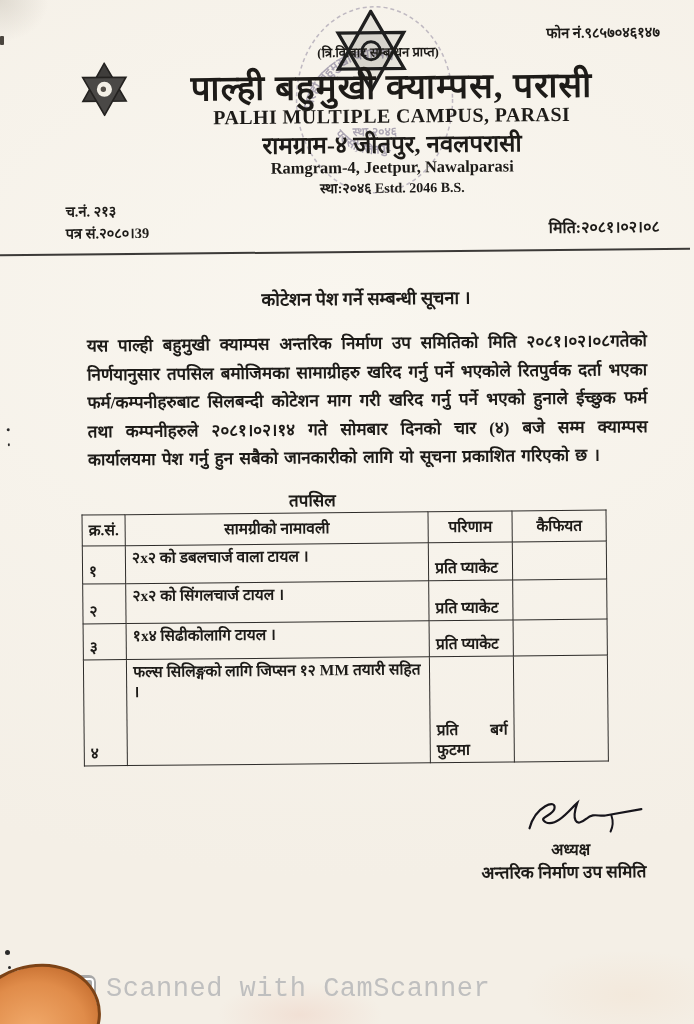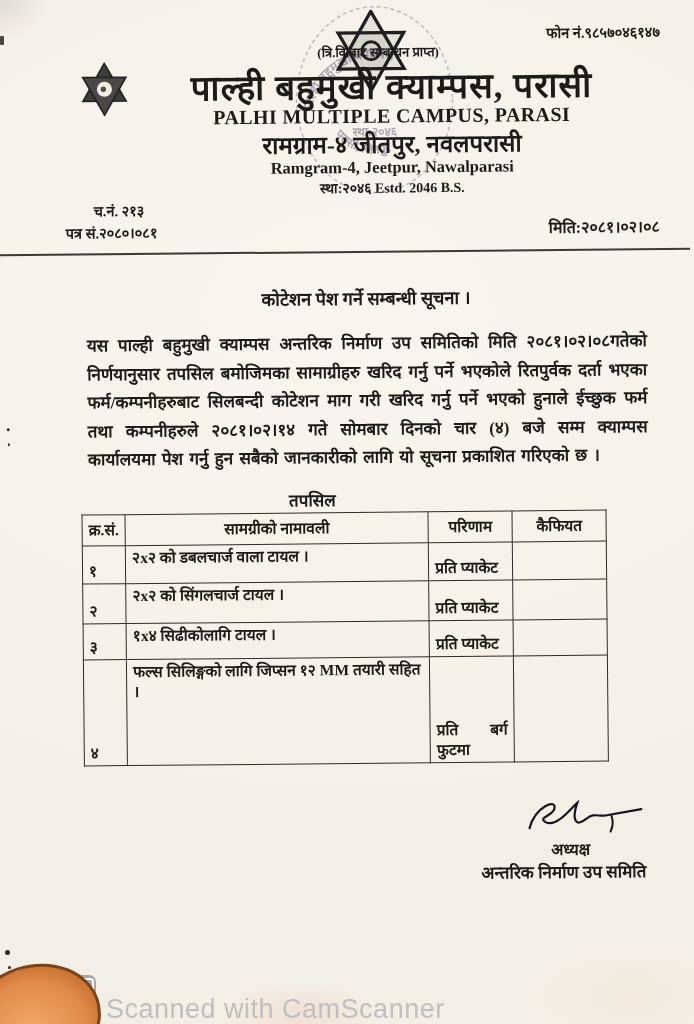--- a/index.html
+++ b/index.html
@@ -19,21 +19,21 @@
   .phone{top:24px;right:30px;font-size:14.5px;}
   .affil{top:43px;left:272px;width:220px;text-align:center;font-size:13px;}
   .stamp{left:288px;top:0px;pointer-events:none;}
   .star-center{left:332px;top:10px;}
   .star-left{left:80px;top:60px;}
   .h-np{top:62px;left:110px;right:14px;text-align:center;font-size:35px;letter-spacing:1px;}
   .h-en{top:105px;left:110px;right:14px;text-align:center;font-size:20px;letter-spacing:.4px;}
   .addr-np{top:127px;left:110px;right:14px;text-align:center;font-size:24px;}
   .addr-en{top:158px;left:110px;right:14px;text-align:center;font-size:16.5px;}
   .estd{top:178px;left:110px;right:14px;text-align:center;font-size:14px;}
-  .chalani{top:198px;left:68px;font-size:14.5px;margin-left:28px;}
+  .chalani{top:198px;left:68px;font-size:14.5px;}
   .letter-no{top:220px;left:68px;font-size:14.5px;}
   .miti{top:218px;right:32px;font-size:16px;}
   .rule{top:251px;left:2px;right:2px;height:0;border-top:2px solid #3c3a38;}
   .title{top:286px;left:80px;width:575px;text-align:center;font-size:18px;}
   .body-text{top:330px;left:88px;width:560px;font-size:17px;line-height:28.5px;
              text-align:justify;font-weight:600;word-spacing:2px;}
   .tapasil{top:488px;left:81px;width:462px;text-align:center;font-size:17px;}
   table.qt{position:absolute;top:512px;left:81px;border-collapse:collapse;table-layout:fixed;}
   table.qt td,table.qt th{border:1.7px solid #2e2c2a;font-size:15.5px;font-weight:bold;
       padding:2px 6px;line-height:20px;overflow:hidden;}
@@ -45,21 +45,21 @@
   td.c-remark{vertical-align:top;}
   .sig-scribble{left:522px;top:798px;}
   .sig-role{top:840px;left:492px;width:150px;text-align:center;font-size:16px;}
   .sig-committee{top:862px;left:452px;width:216px;text-align:center;font-size:17px;}
   .cs-badge{left:62px;top:975px;width:34px;height:34px;background:#a7a7a7;border-radius:7px;
             display:flex;align-items:center;justify-content:center;}
   .cs-badge .inner{width:25px;height:25px;border:2.5px solid #fff;border-radius:4px;
             display:flex;align-items:center;justify-content:center;
             color:#fff;font-family:"Liberation Sans",sans-serif;font-weight:bold;font-size:13px;}
   .scan-label{left:106px;top:974px;font-size:27px;color:#bfbfbf;
-            font-family:Liberation Sans, sans-serif;letter-spacing:.5px;margin-top:20px;}
+            font-family:Liberation Mono, monospace;letter-spacing:.5px;}
   .finger{left:-34px;bottom:-52px;width:130px;height:105px;border-radius:50%;
           transform:rotate(-18deg);
           background:radial-gradient(ellipse at 45% 60%, #f2ab6c 0%, #e08c4a 55%, #c26a2c 82%, #94511f 100%);
           border:3px solid #7c4317;}
   .speck{position:absolute;background:#2a2a2a;border-radius:50%;}
   .sp1{left:5px;top:950px;width:5px;height:5px;}
   .sp2{left:8px;top:966px;width:3px;height:3px;}
   .sp3{left:7px;top:425px;width:3px;height:3px;}
   .sp4{left:8px;top:440px;width:2px;height:3px;}
   .sp5{left:0px;top:36px;width:4px;height:9px;border-radius:1px;background:#4a453e;}
@@ -101,21 +101,21 @@
 
     <div class="abs phone b">फोन नं.९८५७०४६१४७</div>
     <div class="abs affil b">(त्रि.वि.बाट सम्बन्धन प्राप्त)</div>
     <div class="abs h-np b">पाल्ही बहुमुखी क्याम्पस, परासी</div>
     <div class="abs h-en b">PALHI MULTIPLE CAMPUS, PARASI</div>
     <div class="abs addr-np b">रामग्राम-४ जीतपुर, नवलपरासी</div>
     <div class="abs addr-en b">Ramgram-4, Jeetpur, Nawalparasi</div>
     <div class="abs estd b">स्था:२०४६ Estd. 2046 B.S.</div>
 
     <div class="abs chalani b">च.नं. २१३</div>
-    <div class="abs letter-no b">पत्र सं.२०८०।०८१</div>
+    <div class="abs letter-no b">पत्र सं.२०८०।39</div>
     <div class="abs miti b">मिति:२०८१।०२।०८</div>
 
     <div class="abs rule"></div>
 
     <div class="abs title b">कोटेशन पेश गर्ने सम्बन्धी सूचना ।</div>
     <div class="abs body-text">यस पाल्ही बहुमुखी क्याम्पस अन्तरिक निर्माण उप समितिको मिति २०८१।०२।०८गतेको निर्णयानुसार तपसिल बमोजिमका सामाग्रीहरु खरिद गर्नु पर्ने भएकोले रितपुर्वक दर्ता भएका फर्म/कम्पनीहरुबाट सिलबन्दी कोटेशन माग गरी खरिद गर्नु पर्ने भएको हुनाले ईच्छुक फर्म तथा कम्पनीहरुले २०८१।०२।१४ गते सोमबार दिनको चार (४) बजे सम्म क्याम्पस कार्यालयमा पेश गर्नु हुन सबैको जानकारीको लागि यो सूचना प्रकाशित गरिएको छ ।</div>
     <div class="abs tapasil b">तपसिल</div>
 
     <table class="qt">
       <colgroup>

